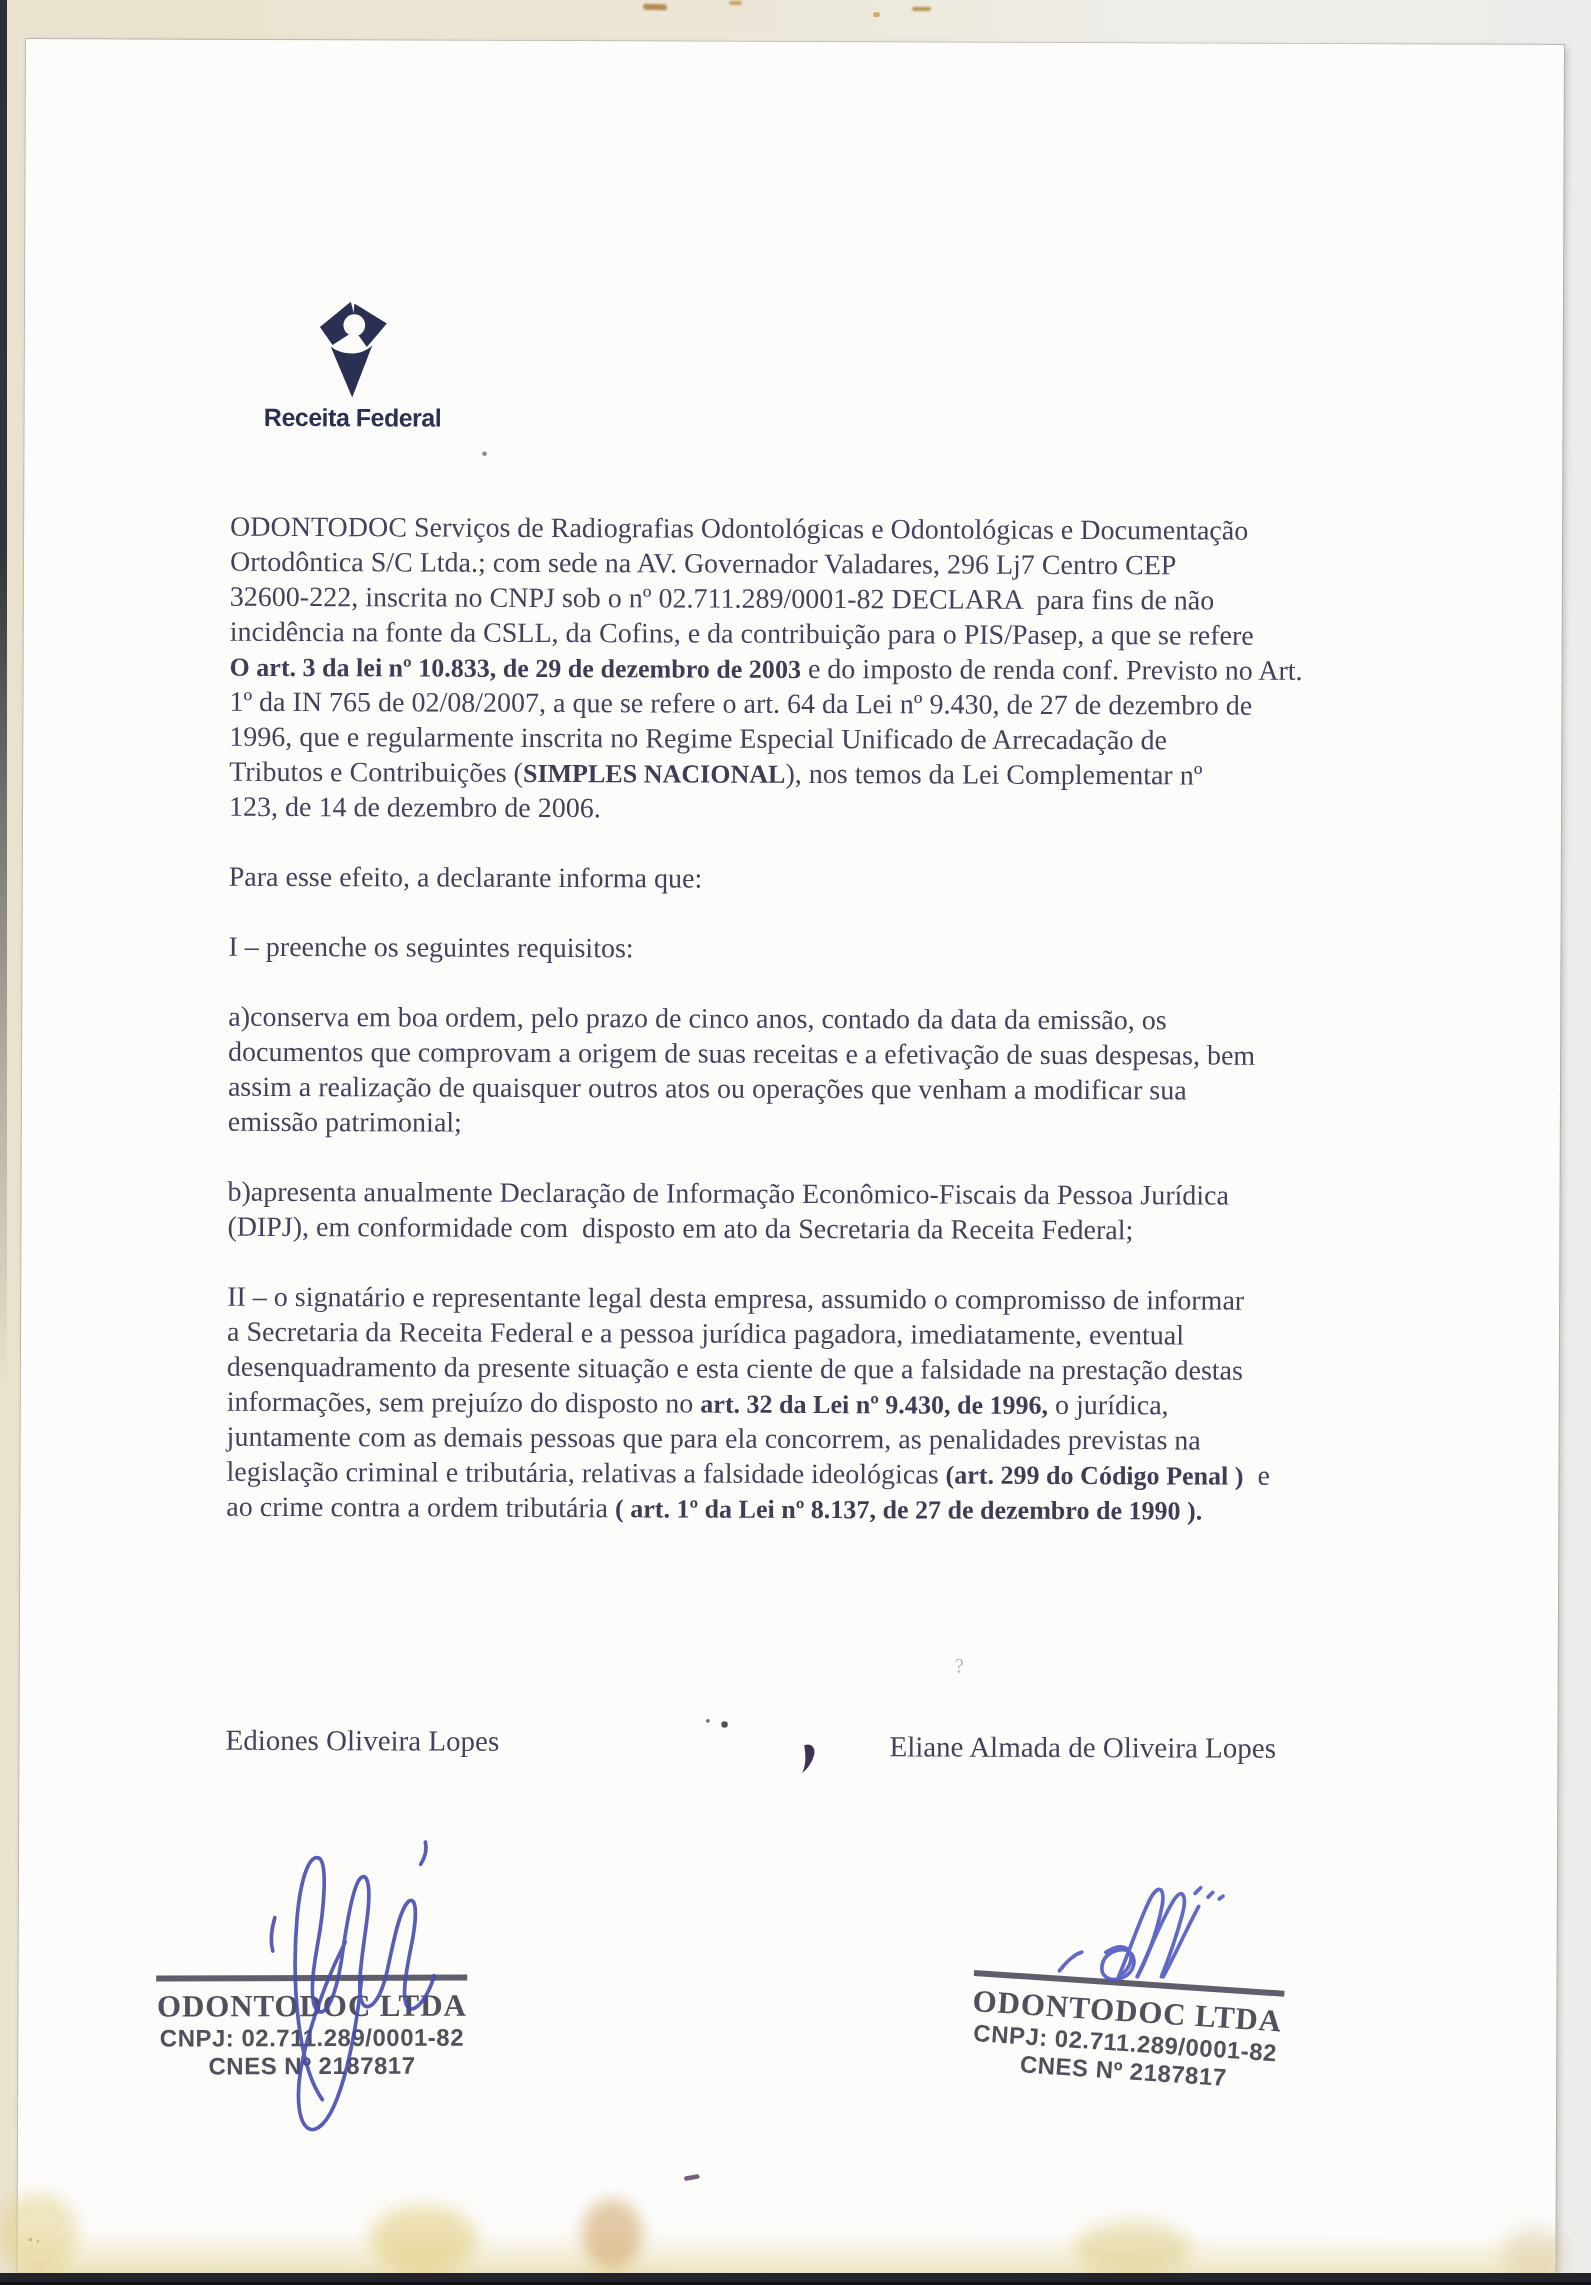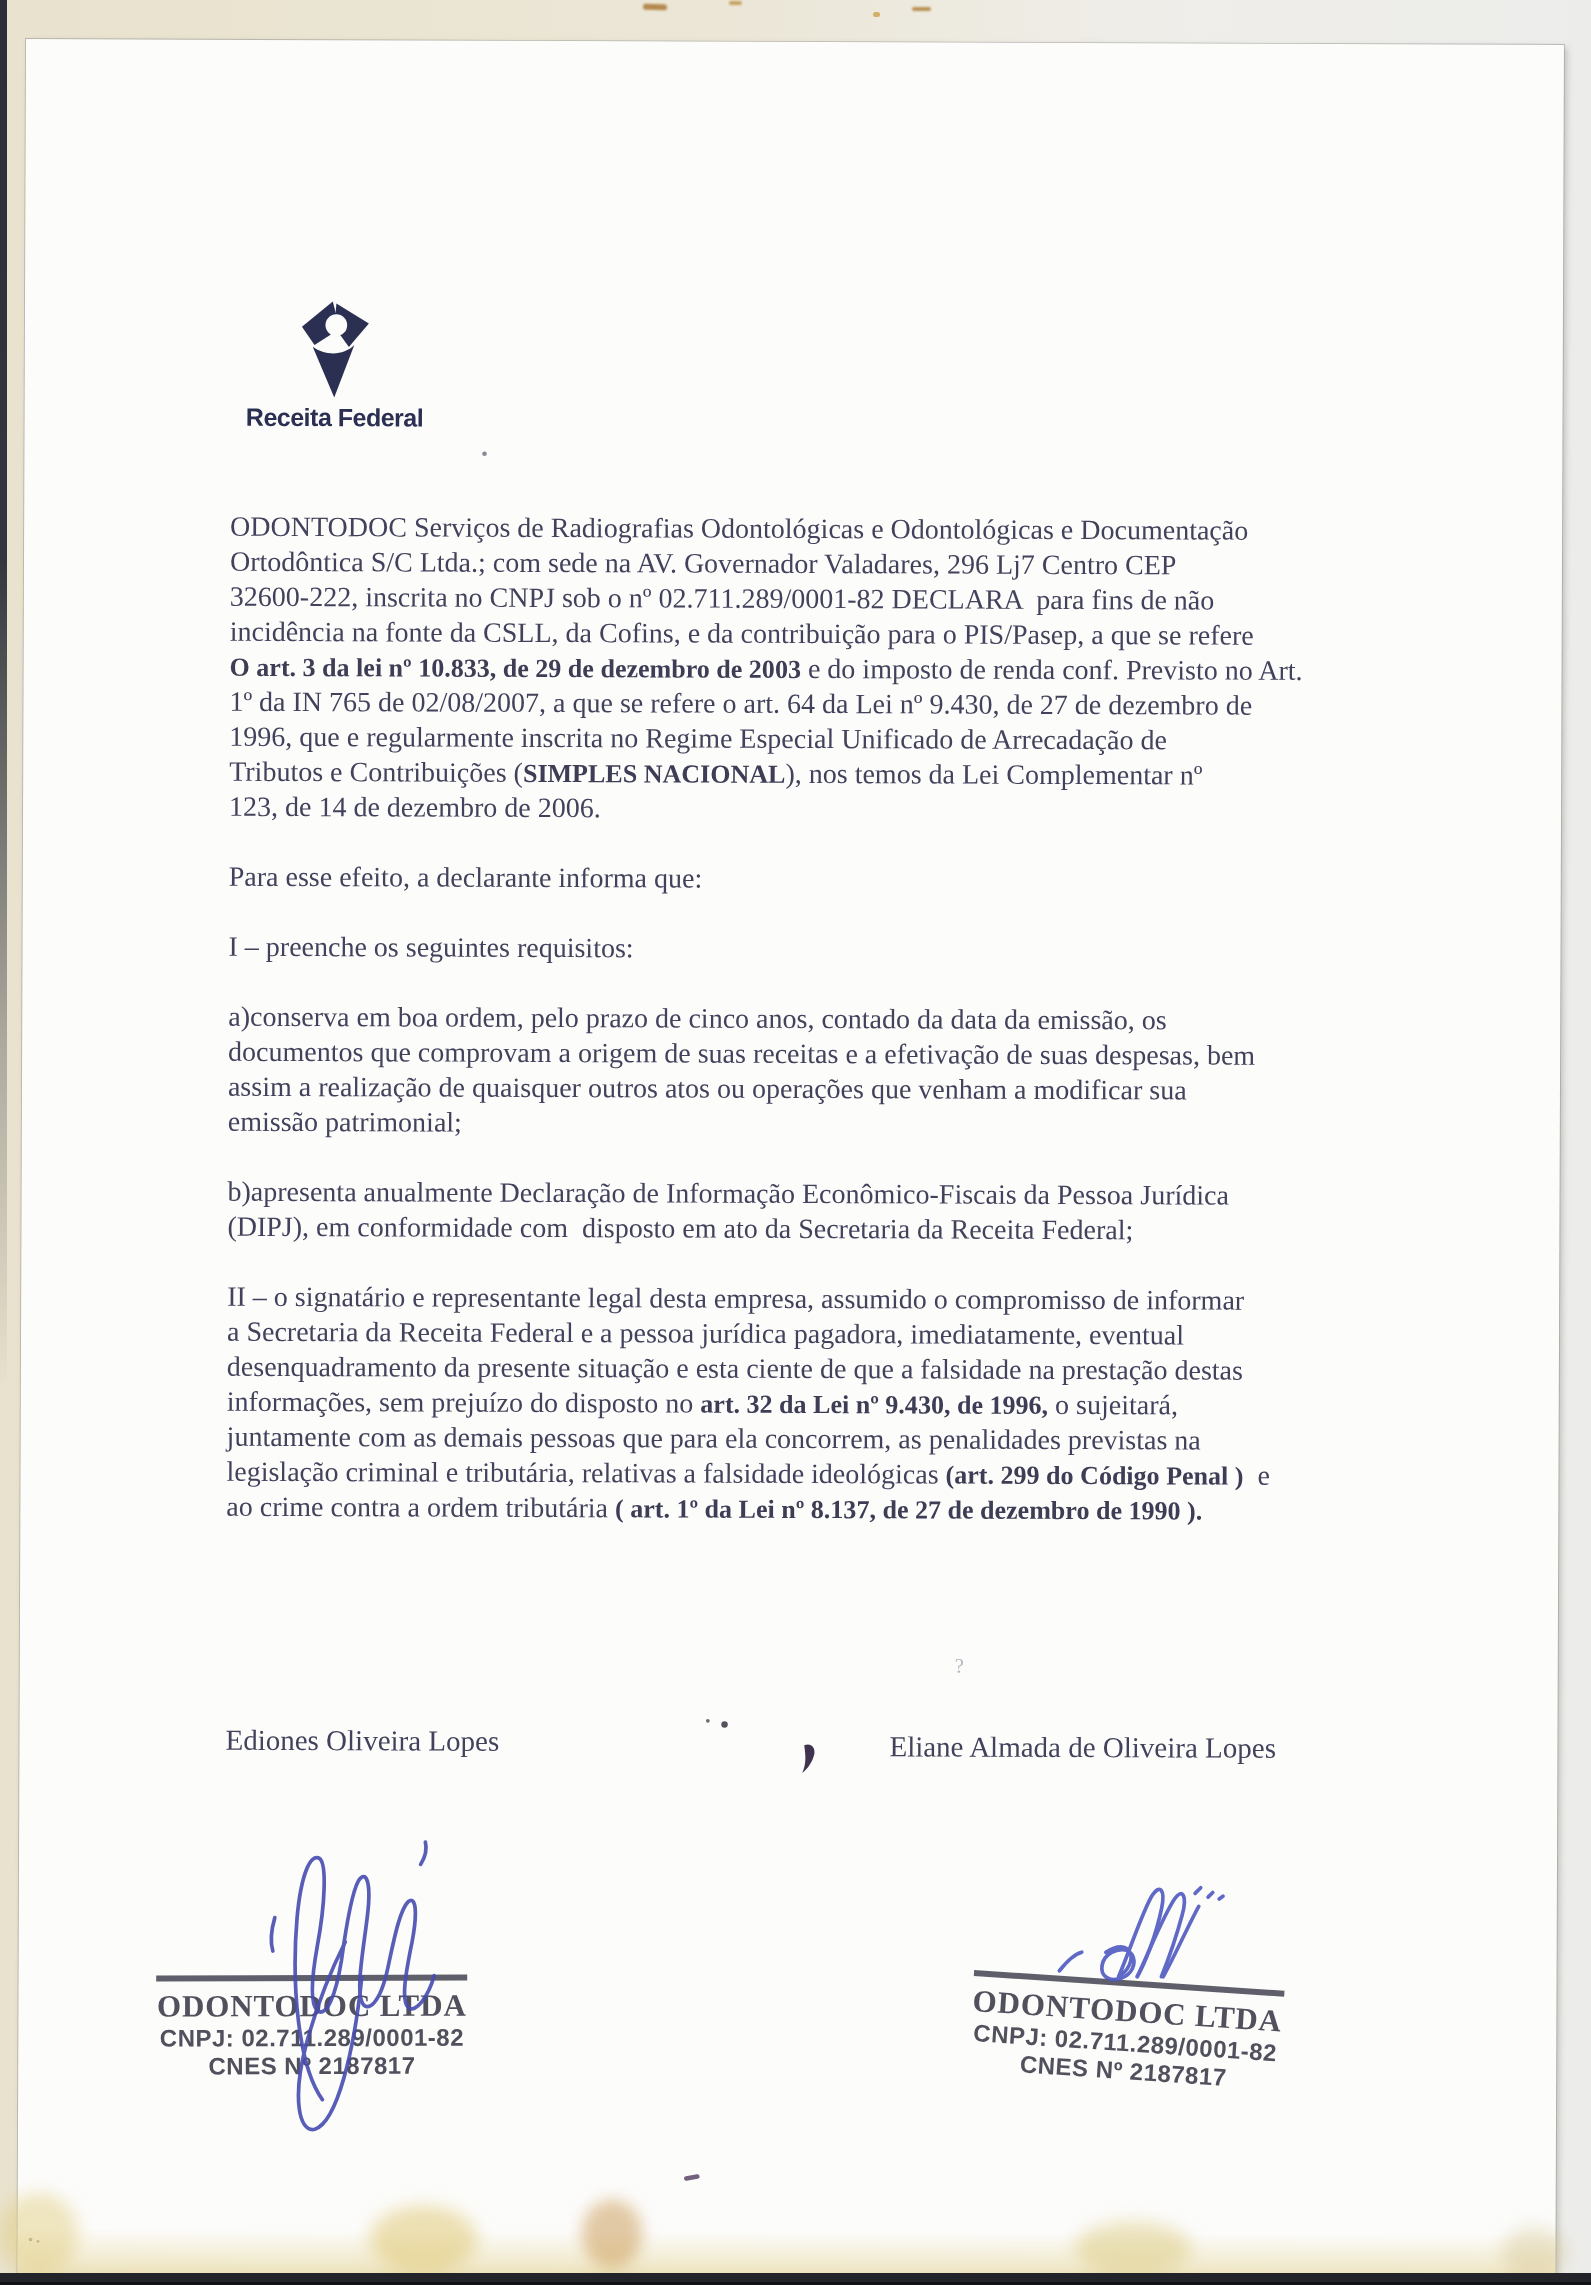--- a/index.html
+++ b/index.html
@@ -10,21 +10,21 @@
         background:linear-gradient(180deg,#2c2f35 0%,#33363c 40%,rgba(60,63,68,0.35) 75%,rgba(60,63,68,0) 100%);}
   .edge-bottom{position:absolute;left:0;top:2273px;width:1592px;height:13px;background:#222429;}
   .edge-bottom:after{content:"";position:absolute;left:0;bottom:0;width:100%;height:3.7px;background:#101214;}
   .backing-right{position:absolute;left:1564px;top:0;width:28px;height:2286px;background:#ececea;}
 
   .paper{position:absolute;left:26px;top:39px;width:1538px;height:2234px;background:#fcfcfb;
          transform:rotate(0.22deg);transform-origin:0 0;
          box-shadow:0 0 0 0.9px rgba(150,150,144,0.55),2.8px 2.8px 6.5px rgba(110,110,100,0.35);}
 
   
-  .logo{position:absolute;left:217px;top:256px;width:186px;text-align:center;color:#2b3052;}
+  .logo{position:absolute;left:235px;top:256px;width:186px;text-align:center;color:#2b3052;}
   .logo svg{display:block;margin:0 auto;width:85px;height:104px;}
   .logo-label{margin-top:2.8px;font-family:"Liberation Sans",sans-serif;font-weight:bold;
               font-size:25px;letter-spacing:-0.5px;color:#2b3052;}
   .titleblock{position:absolute;left:743px;top:230px;width:243px;text-align:center;color:#3a3a52;}
   .doc-title{font-weight:bold;font-size:31px;letter-spacing:0.9px;line-height:41px;}
   .doc-subtitle{font-size:29px;line-height:37px;margin-top:11px;color:#42425c;}
 
   
   .doc-body{position:absolute;left:206px;top:469px;width:1169px;color:#42425c;
             font-size:28px;line-height:35px;}
@@ -114,21 +114,21 @@
           <div class="line"><span>emissão patrimonial;</span></div>
         </div>
         <div class="para">
           <div class="line"><span>b)apresenta anualmente Declaração de Informação Econômico-Fiscais da Pessoa Jurídica</span></div>
           <div class="line"><span>(DIPJ), em conformidade com  disposto em ato da Secretaria da Receita Federal;</span></div>
         </div>
         <div class="para">
           <div class="line"><span>II – o signatário e representante legal desta empresa, assumido o compromisso de informar</span></div>
           <div class="line"><span>a Secretaria da Receita Federal e a pessoa jurídica pagadora, imediatamente, eventual</span></div>
           <div class="line"><span>desenquadramento da presente situação e esta ciente de que a falsidade na prestação destas</span></div>
-          <div class="line"><span>informações, sem prejuízo do disposto no </span><span class="b">art. 32 da Lei nº 9.430, de 1996,</span><span> o sujeitará,</span></div>
+          <div class="line"><span>informações, sem prejuízo do disposto no </span><span class="b">art. 32 da Lei nº 9.430, de 1996,</span><span> o jurídica,</span></div>
           <div class="line"><span>juntamente com as demais pessoas que para ela concorrem, as penalidades previstas na</span></div>
           <div class="line"><span>legislação criminal e tributária, relativas a falsidade ideológicas </span><span class="b">(art. 299 do Código Penal )</span><span>  e</span></div>
           <div class="line"><span>ao crime contra a ordem tributária </span><span class="b">( art. 1º da Lei nº 8.137, de 27 de dezembro de 1990 ).</span></div>
         </div>
       </div>
 
     <div class="name name-left">Ediones Oliveira Lopes</div>
     <div class="name name-right">Eliane Almada de Oliveira Lopes</div>
 
     <div class="stamp stamp-left">

